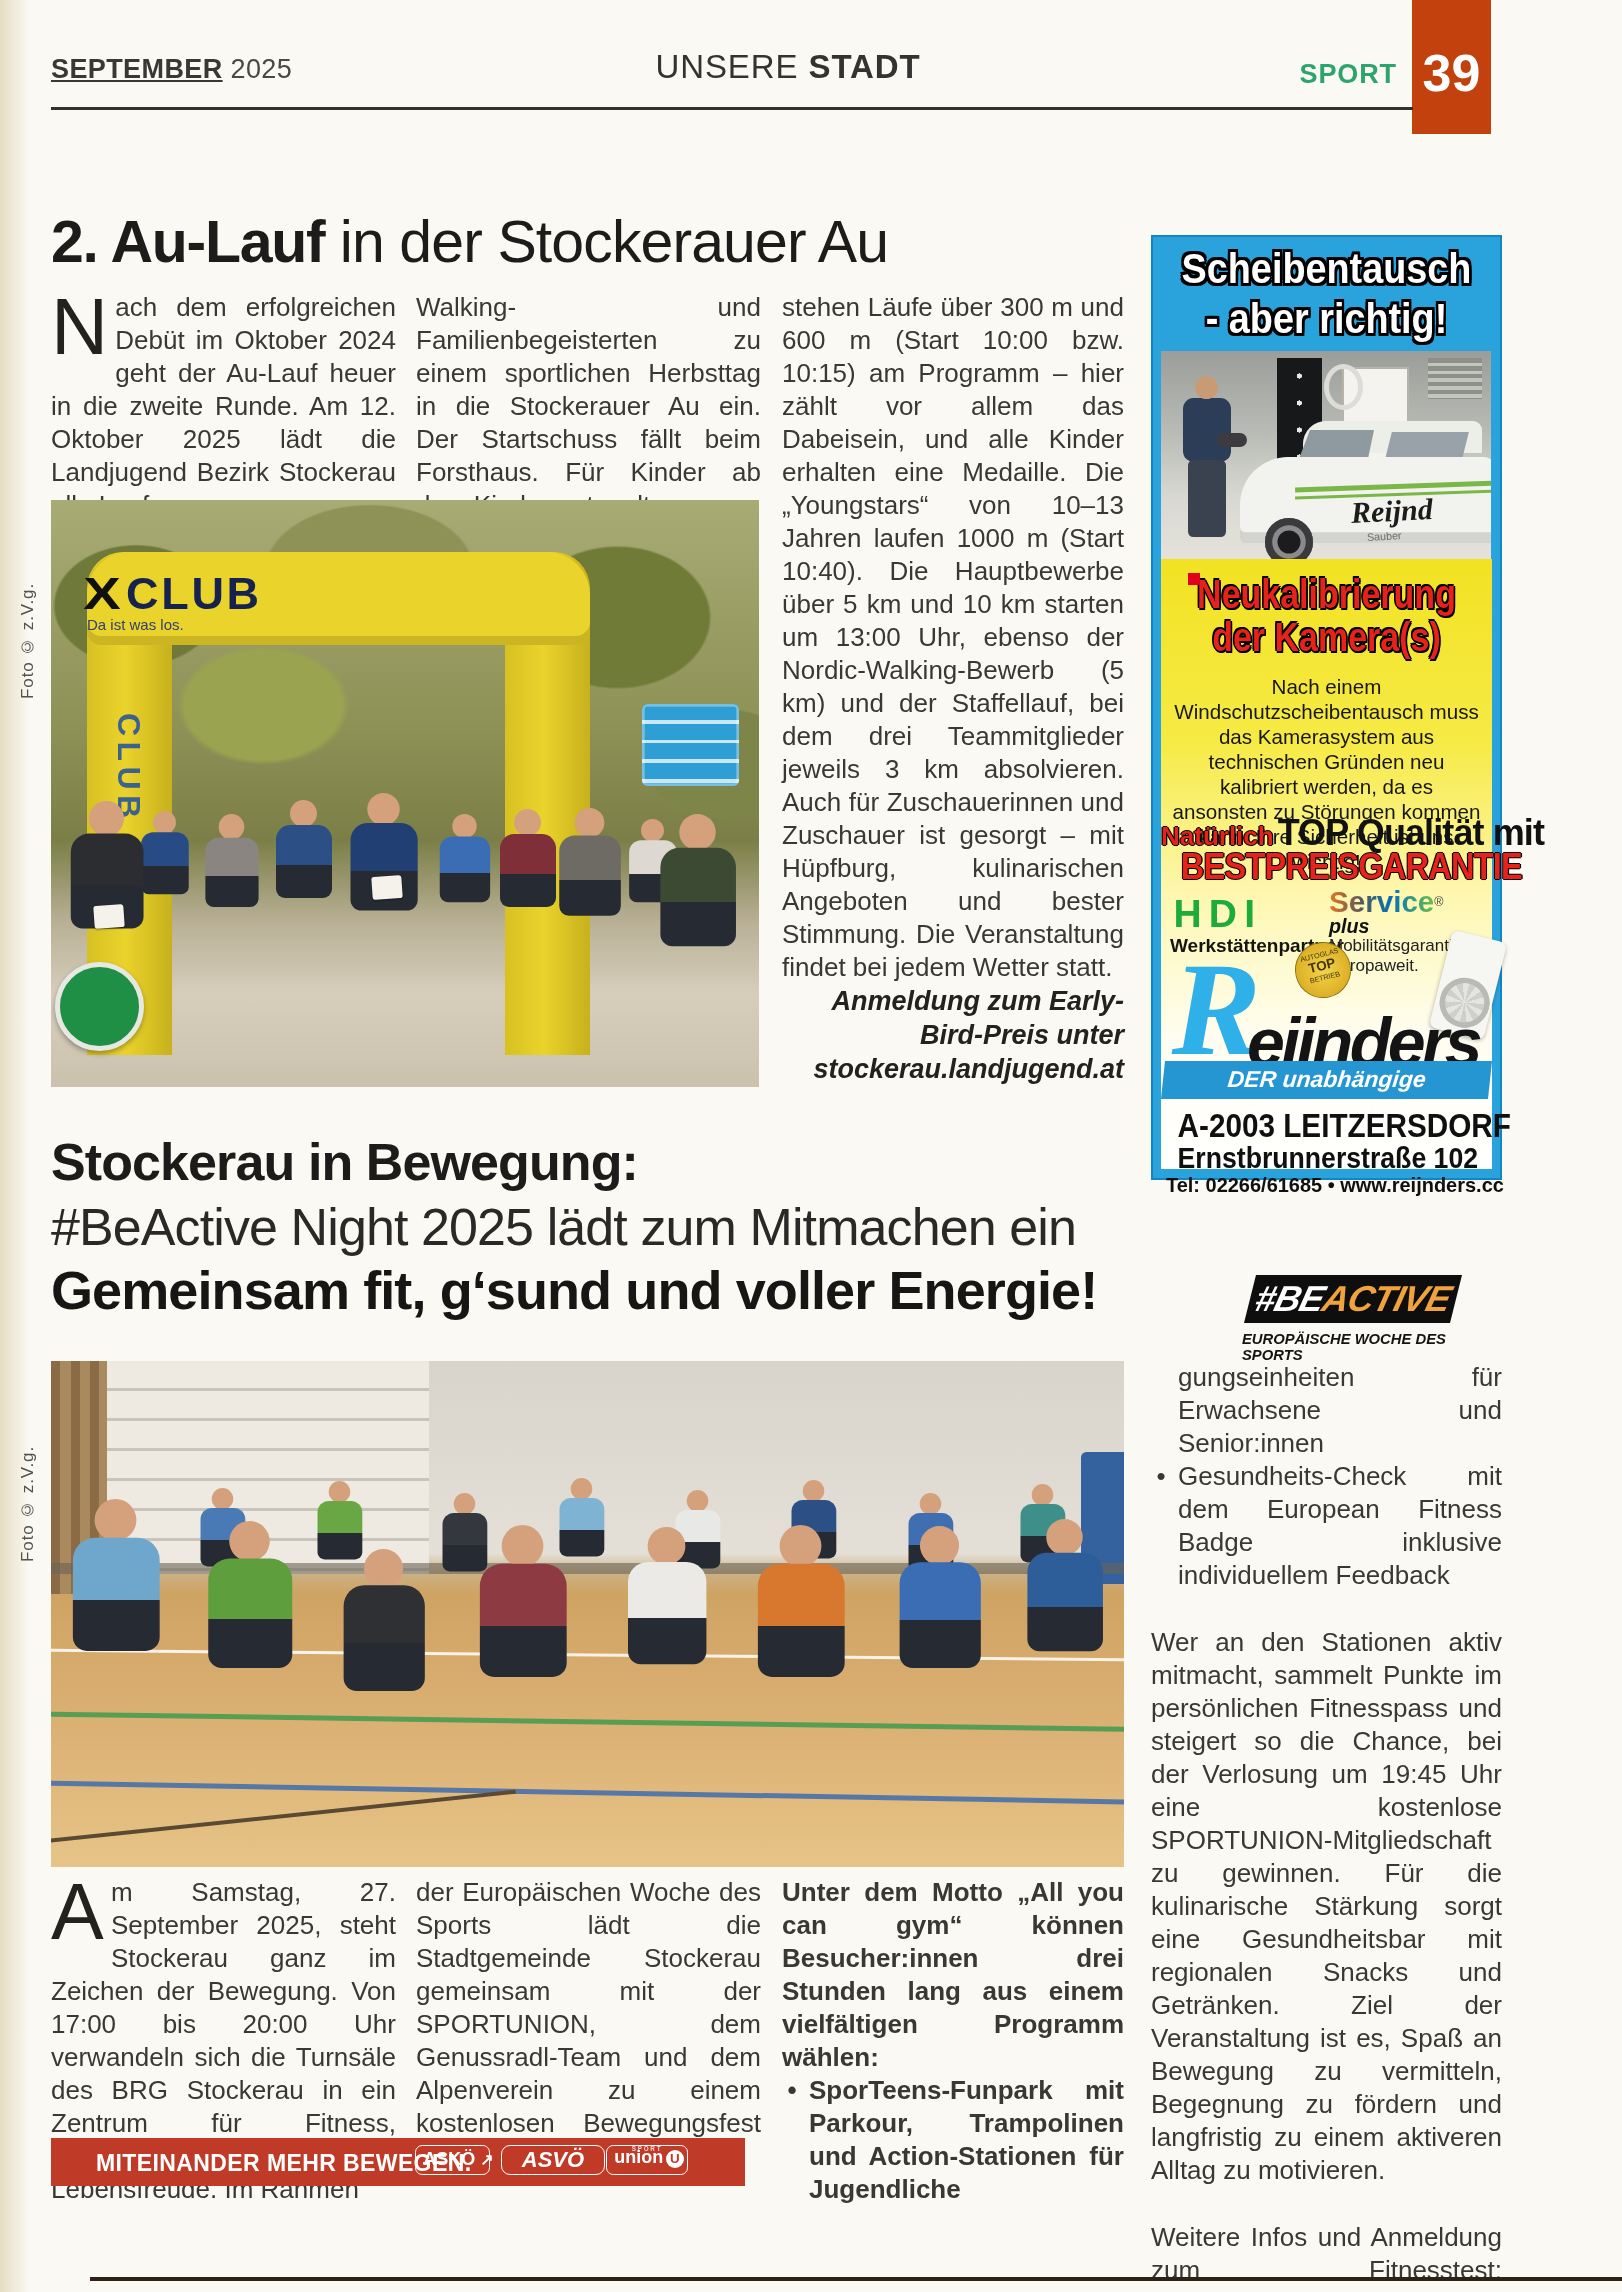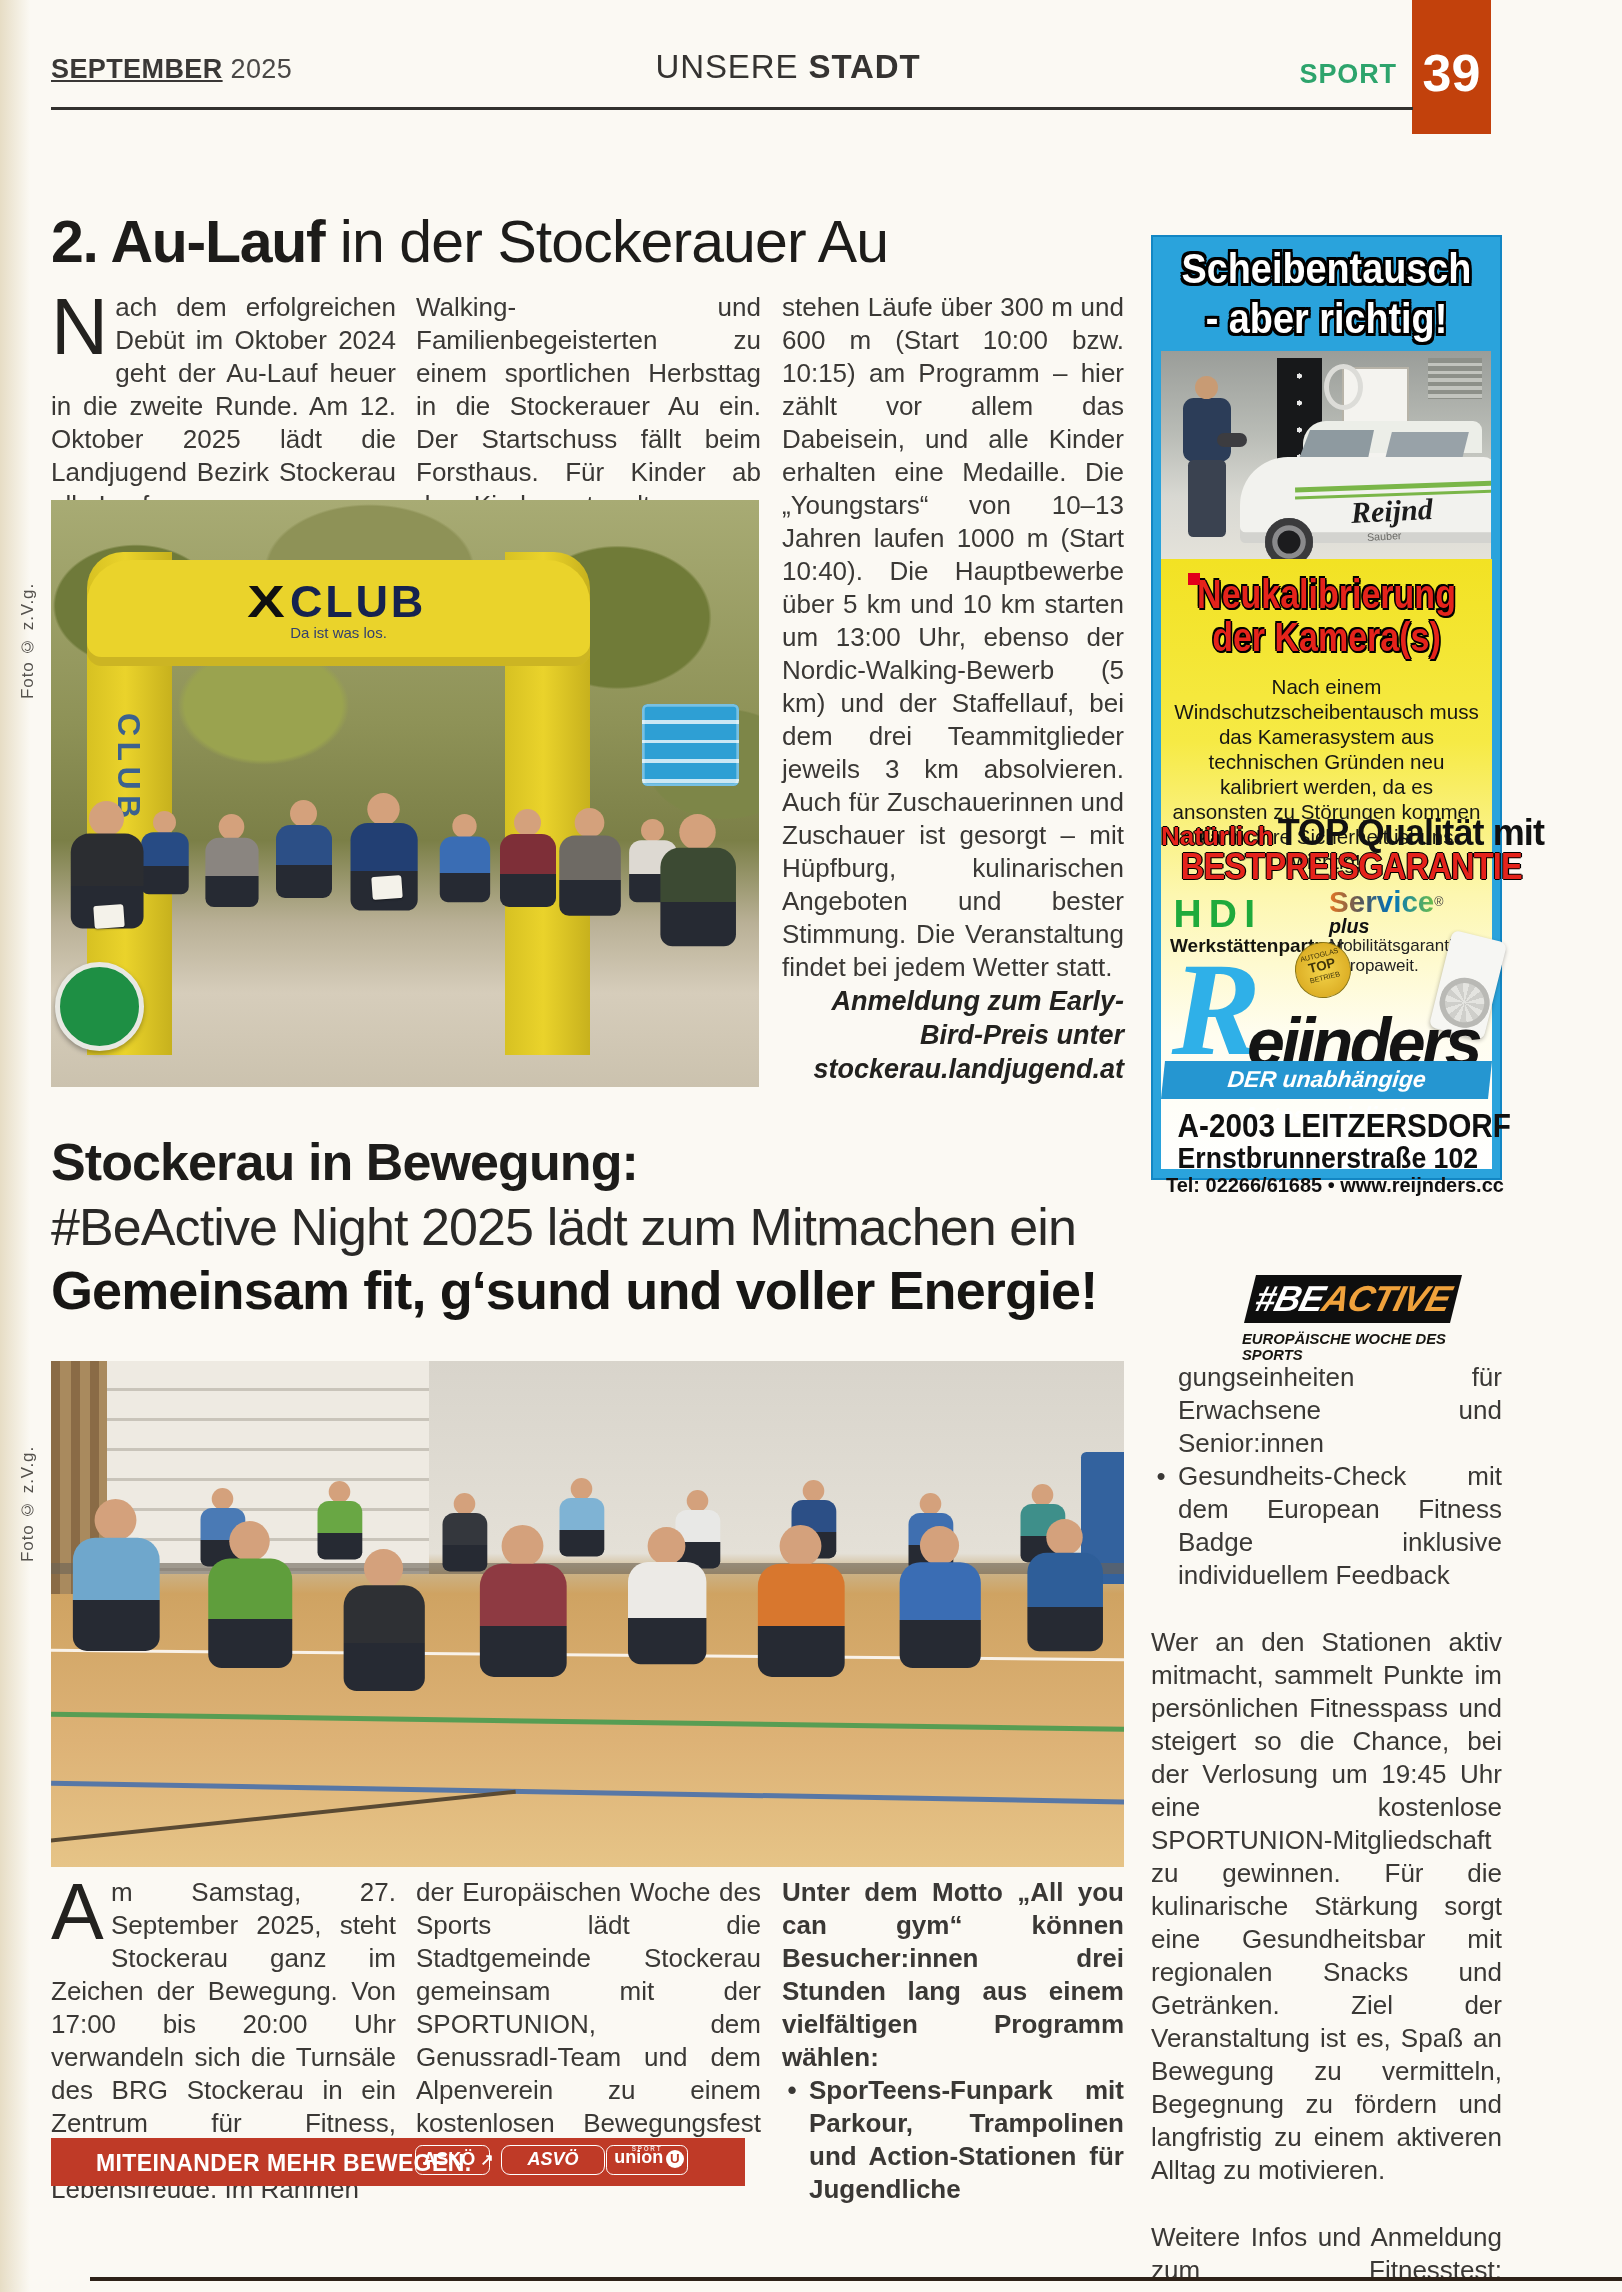--- a/index.html
+++ b/index.html
@@ -27,22 +27,22 @@
   .vcap{writing-mode:vertical-rl;transform:rotate(180deg);font-size:17px;color:#55524d;letter-spacing:0.9px;}
   
   .photo1{left:51px;top:500px;width:708px;height:587px;overflow:hidden;
     background:
       radial-gradient(134px 99px at 12% 18%,#6f7a3a 60%,transparent 62%),
       radial-gradient(170px 107px at 45% 12%,#8e9257 60%,transparent 62%),
       radial-gradient(152px 116px at 80% 20%,#707b38 60%,transparent 62%),
       radial-gradient(125px 90px at 95% 45%,#7d8648 60%,transparent 62%),
       radial-gradient(143px 99px at 30% 35%,#9aa34f 55%,transparent 60%),
       linear-gradient(180deg,#a8ab74 0%,#8e9257 38%,#7b7f47 58%,#b9b096 72%,#d6cdbb 84%,#cbc2ae 100%);}
-  .arch-bar{position:absolute;left:36px;top:60px;width:503px;height:106px;background:#ead32b;
-            border-radius:43px 43px 14.3px 14.3px;box-shadow:inset 0 -9px 0 rgba(150,125,20,.35);text-align:center;}
+  .arch-bar{position:absolute;left:36px;top:52px;width:503px;height:93px;background:#ead32b;
+            border-radius:43px 43px 14.3px 14.3px;box-shadow:inset 0 -9px 0 rgba(150,125,20,.35);}
   .arch-x{font-weight:bold;font-size:45px;color:#101010;display:inline-block;transform:scaleX(1.25);margin-right:9px;}
   .arch-club{font-weight:bold;font-size:45px;color:#16234f;letter-spacing:2.7px;}
   .arch-sub{font-size:15px;color:#33406e;margin-top:-3.6px;}
   .pillar{position:absolute;top:52px;width:85px;height:503px;
           background:linear-gradient(90deg,#d7c122,#ead32b 45%,#c7b11d);}
   .pillar-l{left:36px;border-radius:36px 0 0 0;}
   .pillar-r{left:454px;border-radius:0 36px 0 0;}
   .pillar-txt{position:absolute;left:23px;top:161px;writing-mode:vertical-rl;
               font-size:32px;font-weight:bold;color:#1f4fa0;letter-spacing:5.4px;opacity:.85;}
   .blue-sign{position:absolute;left:591px;top:204px;width:97px;height:82px;border-radius:5.4px;background:#2e9fd4;
@@ -356,21 +356,21 @@
     <p style="margin-top:34px;">Wer an den Stationen aktiv mitmacht, sammelt Punkte im persönlichen Fitnesspass und steigert so die Chance, bei der Verlosung um 19:45 Uhr eine kostenlose SPORTUNION-Mitgliedschaft zu gewinnen. Für die kulinarische Stärkung sorgt eine Gesundheitsbar mit regionalen Snacks und Getränken. Ziel der Veranstaltung ist es, Spaß an Bewegung zu vermitteln, Begegnung zu fördern und langfristig zu einem aktiveren Alltag zu motivieren.</p>
     <p style="margin-top:34px;">Weitere Infos und Anmeldung zum Fitnesstest: stockerau.sportunion.at</p>
   </div>
 
   <div class="abs banner">
     <div class="banner-text">MITEINANDER MEHR BEWEGEN.</div>
     <div class="pill" style="left:364px;width:75px;">
       <span>ASKÖ</span>
       <i class="ico">↗</i>
     </div>
-    <div class="pill" style="left:450px;width:104px;font-style:italic;font-size:18px;border-radius:9px;">
+    <div class="pill" style="left:450px;width:104px;font-style:italic;font-size:22px;border-radius:9px;">
       <span>ASVÖ</span>
     </div>
     <div class="pill" style="left:555px;width:82px;">
       <span class="utop">SPORT</span>
       <span>union</span><span class="ubadge">U</span>
     </div>
   </div>
 
   <div class="abs page-bottom"></div>
 </div>

